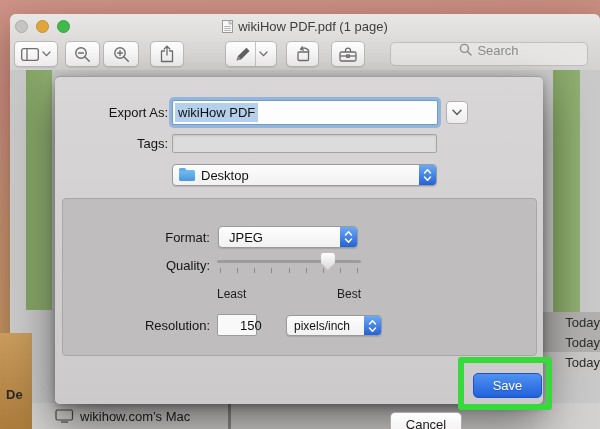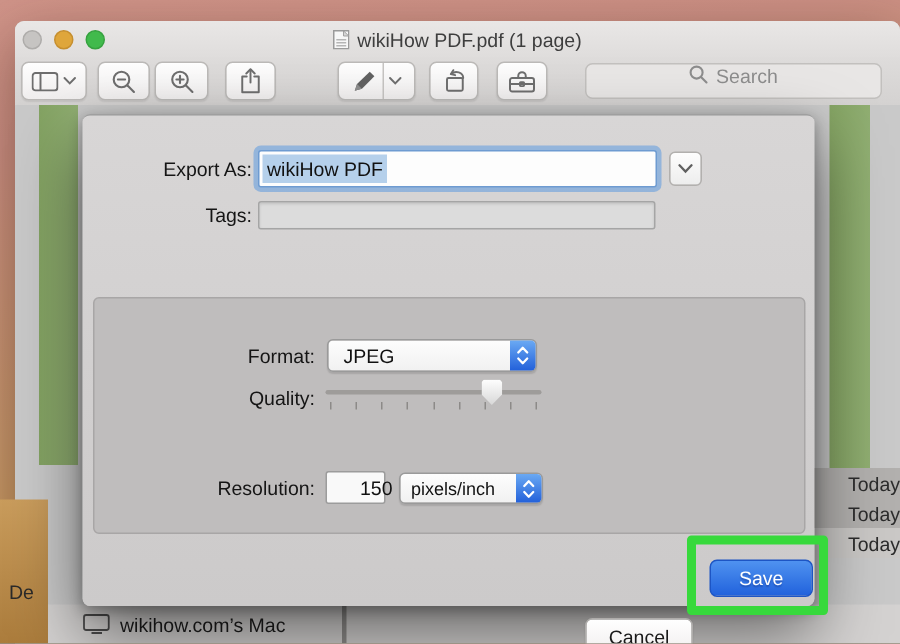--- a/index.html
+++ b/index.html
@@ -32,21 +32,21 @@
   .gstrip.left{left:16px;top:0;width:26px;height:240px;}
   .gstrip.right{left:543px;top:0;width:27px;height:246px;}
   .todayband{position:absolute;left:523px;top:242px;width:67px;}
   .todayrow{height:20px;display:flex;align-items:center;justify-content:flex-end;
     padding-right:0;font-size:13px;color:#2c2c2c;background:#b2b0ae;}
   .todayrow.alt{background:#cac8c6;}
   .bottomstrip{position:absolute;left:22px;top:333px;width:568px;height:26px;background:#d4d2d1;
     display:flex;align-items:center;}
   .bs-divider{position:absolute;left:196px;top:0;width:3px;height:26px;background:#8f8d8b;}
   .bs-item{display:flex;align-items:center;gap:6px;margin-left:23px;font-size:13px;color:#1c1c1c;}
-  .smudge{position:absolute;font-size:13px;font-weight:normal;color:#2a2a2a;filter:blur(.4px);}
+  .smudge{position:absolute;font-size:13px;font-weight:bold;color:#2a2a2a;filter:blur(.4px);}
   .desktop-patch{position:absolute;left:0;top:333px;width:32px;height:96px;
     background:linear-gradient(#c99c5c,#ab7c3c);}
   
   .sheet{position:absolute;left:55px;top:76px;width:488px;height:327px;border-radius:5px;
     background:linear-gradient(#d8d6d6,#cccaca);border-top:1px solid #9f9f9f;
     box-shadow:0 20px 45px rgba(0,0,0,.5),0 3px 9px rgba(0,0,0,.3);}
   .flabel{position:absolute;font-size:13px;color:#151515;text-align:right;width:113px;left:0;}
   .plabel{position:absolute;font-size:13px;color:#151515;text-align:right;width:155px;left:0;}
   .namefield{position:absolute;left:117px;top:23px;width:266px;height:25px;box-sizing:border-box;
     background:#fdfdfd;border:1px solid #6e9bd1;border-radius:2px;
@@ -57,21 +57,21 @@
     display:flex;align-items:center;justify-content:center;}
   .tagsfield{position:absolute;left:117px;top:57px;width:265px;height:19px;box-sizing:border-box;
     background:#dcdcdc;border:1px solid #a5a5a5;border-radius:2px;box-shadow:inset 0 1px 2px rgba(0,0,0,.12);}
   .popup{position:absolute;box-sizing:border-box;border:1px solid #9a9a9a;border-radius:4px;
     background:linear-gradient(#fdfdfd,#f1f1f1);display:flex;align-items:center;
     font-size:13px;color:#111;box-shadow:0 1px 1px rgba(0,0,0,.12);}
   .popup .cap{position:absolute;right:0;top:0;bottom:0;width:17px;border-radius:0 3px 3px 0;
     background:linear-gradient(#6aa9f3,#2361da);display:flex;align-items:center;justify-content:center;}
   .wherepopup{left:117px;top:87px;width:265px;height:22px;}
   .formatpopup{left:163px;top:149px;width:140px;height:22px;padding-left:10px;}
-  .respopup{left:211px;top:238px;width:96px;height:21px;padding-left:7px;font-size:12px;}
+  .respopup{left:231px;top:238px;width:96px;height:21px;padding-left:7px;font-size:12px;}
   .foldericon{position:relative;width:16px;height:11px;margin:0 6px 0 6px;border-radius:1.5px;
     background:linear-gradient(#74bdf1,#4a97e0);}
   .foldericon::before{content:"";position:absolute;left:0;top:-2px;width:7px;height:3px;
     border-radius:1.5px 1.5px 0 0;background:#5fabe9;}
   .panel{position:absolute;left:7px;top:121px;width:475px;height:158px;box-sizing:border-box;
     background:#bfbdbd;border:1px solid #a8a6a6;border-radius:4px;}
   .resfield{position:absolute;left:162px;top:237px;width:40px;height:22px;box-sizing:border-box;
     background:#f9f9f9;border:1px solid #9c9c9c;border-radius:2px;
     display:flex;align-items:center;font-size:13px;color:#111;padding-left:22px;}
   .slider{position:absolute;left:162px;top:178px;width:144px;height:24px;}
@@ -248,20 +248,30 @@
         <svg width="10" height="7" viewBox="0 0 10 7" fill="none" stroke="#5f5f5f" stroke-width="1.5" stroke-linecap="round">
             <path d="M1,1.2 L5,5.4 L9,1.2"></path>
           </svg>
       </span>
     </div>
 
     <div class="flabel" style="top:59px;">Tags:</div>
     <div class="tagsfield"></div>
 
     <div class="flabel" style="top:91px;margin-top:39px;">Where:</div>
+    <div class="popup wherepopup">
+      <span class="foldericon"></span>
+      <span>Desktop</span>
+      <span class="cap">
+        <svg width="9" height="14" viewBox="0 0 9 14" fill="none" stroke="#ffffff" stroke-width="1.5" stroke-linecap="round" stroke-linejoin="round">
+            <path d="M1.5,5 L4.5,1.8 L7.5,5"></path>
+            <path d="M1.5,9 L4.5,12.2 L7.5,9"></path>
+          </svg>
+      </span>
+    </div>
 
     <div class="panel"></div>
 
     <div class="plabel" style="top:153px;">Format:</div>
     <div class="popup formatpopup">
       <span>JPEG</span>
       <span class="cap">
         <svg width="9" height="14" viewBox="0 0 9 14" fill="none" stroke="#ffffff" stroke-width="1.5" stroke-linecap="round" stroke-linejoin="round">
             <path d="M1.5,5 L4.5,1.8 L7.5,5"></path>
             <path d="M1.5,9 L4.5,12.2 L7.5,9"></path>
@@ -278,20 +288,24 @@
           <div class="tick"></div>
           <div class="tick"></div>
           <div class="tick"></div>
           <div class="tick"></div>
           <div class="tick"></div>
           <div class="tick"></div>
           <div class="tick"></div>
           <div class="tick"></div>
       </div>
     </div>
+    <div class="minmax">
+      <span>Least</span>
+      <span>Best</span>
+    </div>
 
     <div class="plabel" style="top:241px;">Resolution:</div>
     <div class="resfield">
       <span>150</span>
     </div>
     <div class="popup respopup">
       <span>pixels/inch</span>
       <span class="cap">
         <svg width="9" height="14" viewBox="0 0 9 14" fill="none" stroke="#ffffff" stroke-width="1.5" stroke-linecap="round" stroke-linejoin="round">
             <path d="M1.5,5 L4.5,1.8 L7.5,5"></path>

